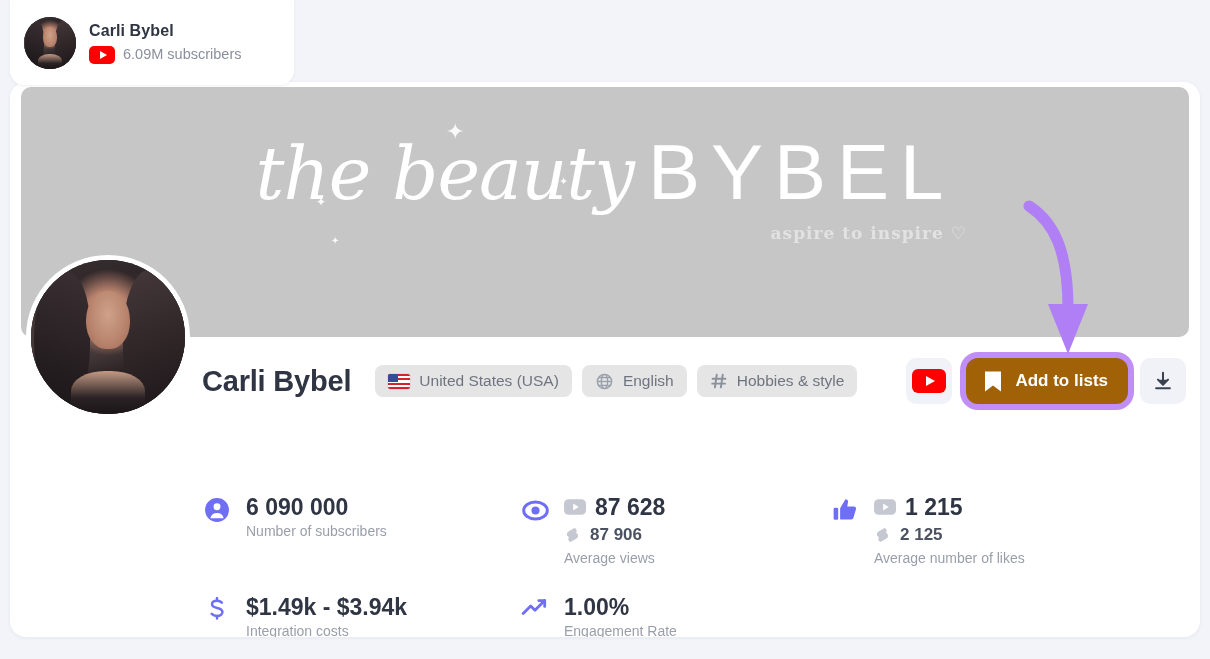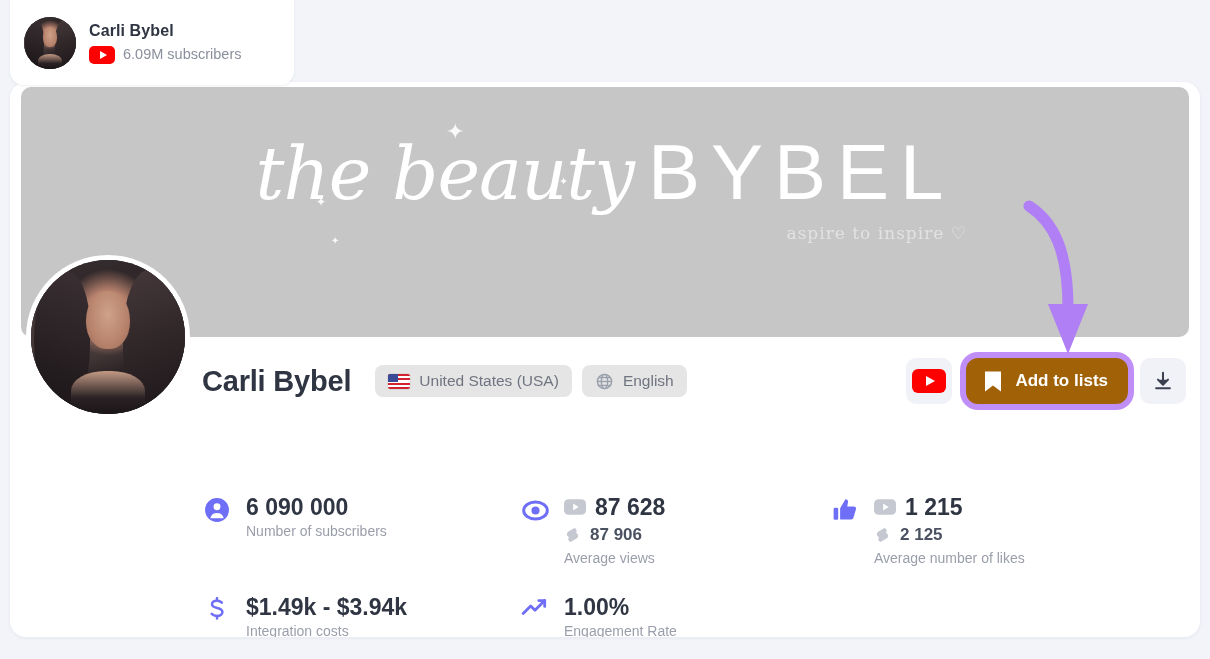--- a/index.html
+++ b/index.html
@@ -127,20 +127,21 @@
   }
   .logo-tagline {
     position: absolute;
     right: 222px;
     top: 136px;
     font-family: "DejaVu Serif", serif;
     font-size: 17px;
     color: #e7e7e7;
     letter-spacing: 1px;
     opacity: .85;
+    font-weight: bold;
   }
   .banner-spark {
     position: absolute;
     color: #ffffff;
     opacity: .9;
     font-size: 18px;
   }
 
   
   .arrow-anno {
@@ -398,20 +399,31 @@
             <circle cx="12" cy="12" r="9"></circle>
             <ellipse cx="12" cy="12" rx="4" ry="9"></ellipse>
             <line x1="3" y1="12" x2="21" y2="12"></line>
             <line x1="4.5" y1="7" x2="19.5" y2="7"></line>
             <line x1="4.5" y1="17" x2="19.5" y2="17"></line>
           </svg>
         </span>
         <span>English</span>
       </div>
 
+      <div class="chip">
+        <span class="chip-ico">
+          <svg width="18" height="18" viewBox="0 0 24 24" fill="none" stroke="#8b909d" stroke-width="2.6" stroke-linecap="round">
+            <line x1="9" y1="3.5" x2="6.5" y2="20.5"></line>
+            <line x1="17" y1="3.5" x2="14.5" y2="20.5"></line>
+            <line x1="3.5" y1="9" x2="20.5" y2="9"></line>
+            <line x1="3" y1="15.5" x2="20" y2="15.5"></line>
+          </svg>
+        </span>
+        <span>Hobbies &amp; style</span>
+      </div>
 
       <div class="actions">
         <div class="sq-btn">
           <span class="yt-badge-lg">
               <span class="tri"></span>
             </span>
         </div>
         <div class="add-btn">
           <span class="bm">
             <svg width="20" height="23" viewBox="0 0 20 23" fill="#ffffff">

